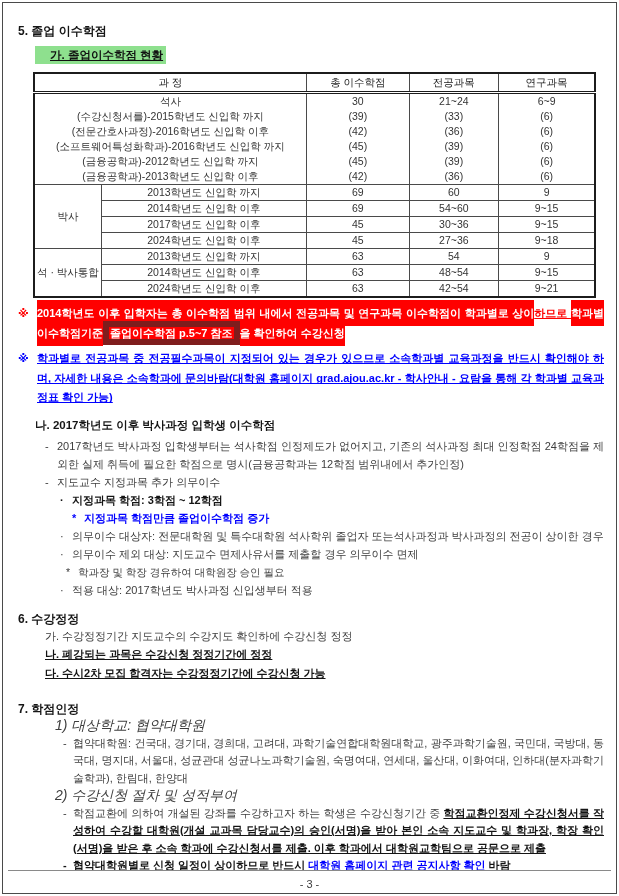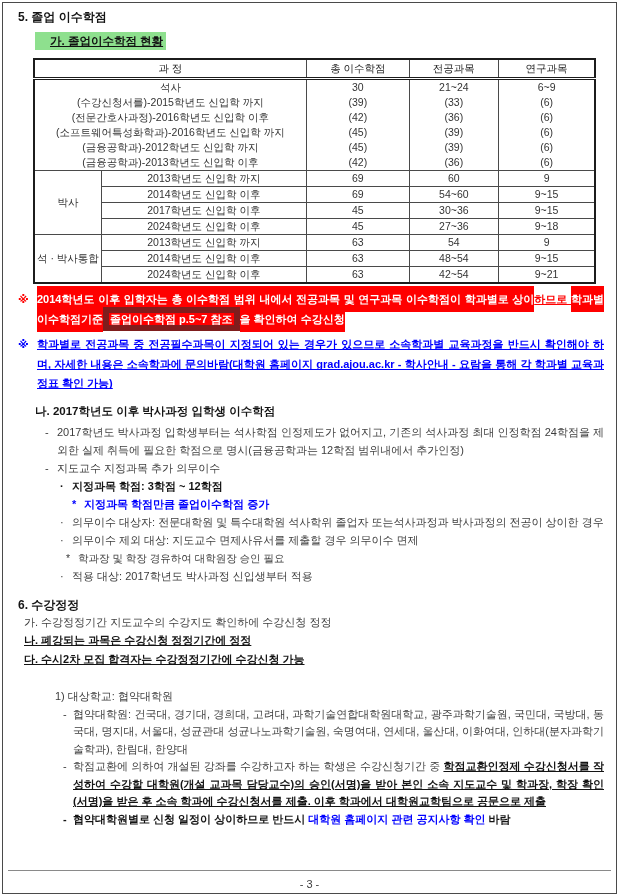--- a/index.html
+++ b/index.html
@@ -2,21 +2,21 @@
 <html><head>
 <meta charset="utf-8">
 <style>
   html,body{margin:0;padding:0;background:#ffffff;}
   .page{
     position:relative;width:619px;height:896px;background:#ffffff;
     font-family:"Liberation Sans","DejaVu Sans",sans-serif;
     color:#3d3d3d;overflow:hidden;
   }
   .page-frame{position:absolute;inset:2px;border:1px solid #4a4a4a;pointer-events:none;}
-  .content{position:absolute;left:18px;right:15px;top:10px;}
+  .content{position:absolute;left:18px;right:15px;top:24px;}
 
   .sec-title{font-size:12px;font-weight:bold;color:#151515;line-height:15px;}
   .suba-wrap{margin:7px 0 0 17px;line-height:16px;}
   .hl-green{display:inline-block;background:#8ee08e;font-size:11.5px;font-weight:bold;
     color:#111;text-decoration:underline;padding:1px 3px 1px 15px;}
 
   
   table.credits{border-collapse:collapse;margin:8px 0 0 15px;table-layout:fixed;
     border:2px solid #1c1c1c;}
   table.credits th,table.credits td{
@@ -45,29 +45,29 @@
   .li .bd{flex:1;text-align:justify;}
   .ind1{margin-left:27px;}
   .ind2{margin-left:42px;}
   .ind25{margin-left:48px;font-size:10.5px;}
   .ind3{margin-left:54px;}
   .t-boldblack{font-weight:bold;color:#141414;}
   .t-bluebold{color:#0000ff;font-weight:bold;}
 
   
   .sec6{margin-top:13px;}
-  .sec6 .li6{margin-left:6px;font-size:11px;line-height:18.5px;}
+  .sec6 .li6{margin-left:27px;font-size:11px;line-height:18.5px;}
   .li6.plain{color:#3d3d3d;}
   .li6.bu{font-weight:bold;color:#141414;text-decoration:underline;}
   .sec6 .li6:first-of-type{margin-top:3px;}
 
   
   .sec7{margin-top:20px;}
   .s7-suba{margin:4px 0 0 12px;font-size:11.5px;font-weight:bold;color:#151515;line-height:17.5px;}
-  .s7-num{margin-left:37px;font-size:11px;line-height:17.5px;color:#3d3d3d;}
+  .s7-num{margin-left:37px;font-size:14px;line-height:17.5px;color:#3d3d3d;font-style:italic;}
   .li7{display:flex;font-size:11px;line-height:17.5px;color:#3d3d3d;margin-left:45px;}
   .li7 .mk{flex:none;width:10px;}
   .li7 .bd{flex:1;text-align:justify;}
   .proc-bold{font-weight:bold;color:#141414;text-decoration:underline;}
   .li7.boldline{font-weight:bold;color:#141414;}
 
   
   .footer-rule{position:absolute;left:8px;right:8px;bottom:25px;border-top:1px solid #8a8a8a;}
   .footer-num{position:absolute;left:0;right:0;bottom:6px;text-align:center;
     font-size:11px;color:#3d3d3d;}
@@ -230,25 +230,27 @@
     </div>
 
     <div class="sec6">
       <div class="sec-title">6. 수강정정</div>
       <div class="li6 plain">가. 수강정정기간 지도교수의 수강지도 확인하에 수강신청 정정</div>
       <div class="li6 bu">나. 폐강되는 과목은 수강신청 정정기간에 정정</div>
       <div class="li6 bu">다. 수시2차 모집 합격자는 수강정정기간에 수강신청 가능</div>
     </div>
 
     <div class="sec7">
+      <div class="sec-title">7. 학점인정</div>
       <div class="s7-num">1) 대상학교: 협약대학원</div>
       <div class="li7">
         <span class="mk">-</span>
         <span class="bd">협약대학원: 건국대, 경기대, 경희대, 고려대, 과학기술연합대학원대학교, 광주과학기술원, 국민대, 국방대, 동국대, 명지대, 서울대, 성균관대 성균나노과학기술원, 숙명여대, 연세대, 울산대, 이화여대, 인하대(분자과학기술학과), 한림대, 한양대</span>
       </div>
+      <div class="s7-num">2) 수강신청 절차 및 성적부여</div>
       <div class="li7">
         <span class="mk">-</span>
         <span class="bd"><span>학점교환에 의하여 개설된 강좌를 수강하고자 하는 학생은 수강신청기간 중 </span><span class="proc-bold">학점교환인정제 수강신청서를 작성하여 수강할 대학원(개설 교과목 담당교수)의 승인(서명)을 받아 본인 소속 지도교수 및 학과장, 학장 확인(서명)을 받은 후 소속 학과에 수강신청서를 제출. 이후 학과에서 대학원교학팀으로 공문으로 제출</span></span>
       </div>
       <div class="li7 boldline">
         <span class="mk">-</span>
         <span class="bd"><span>협약대학원별로 신청 일정이 상이하므로 반드시 </span><span class="t-bluebold">대학원 홈페이지 관련 공지사항 확인</span><span> 바람</span></span>
       </div>
     </div>
 

